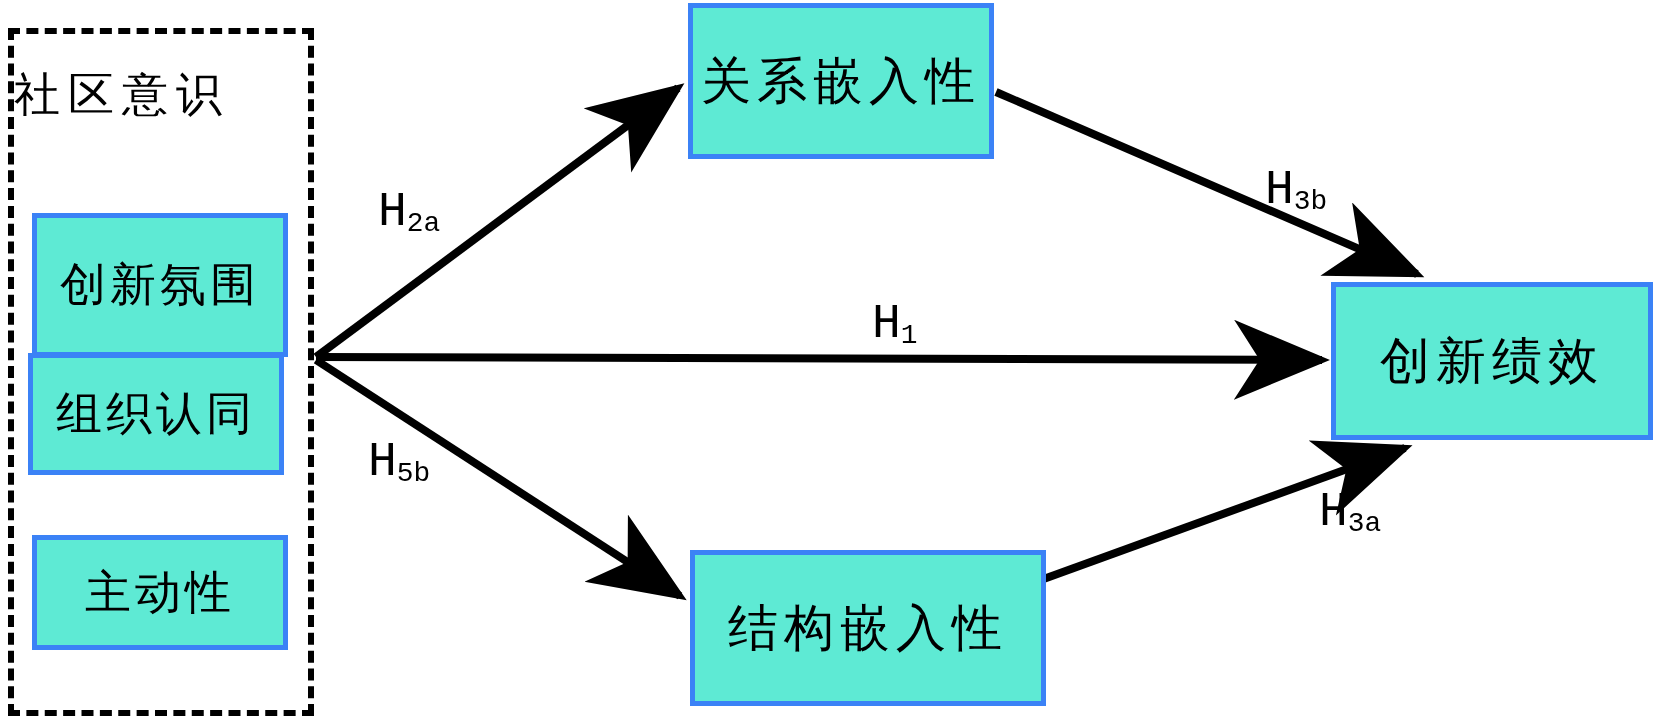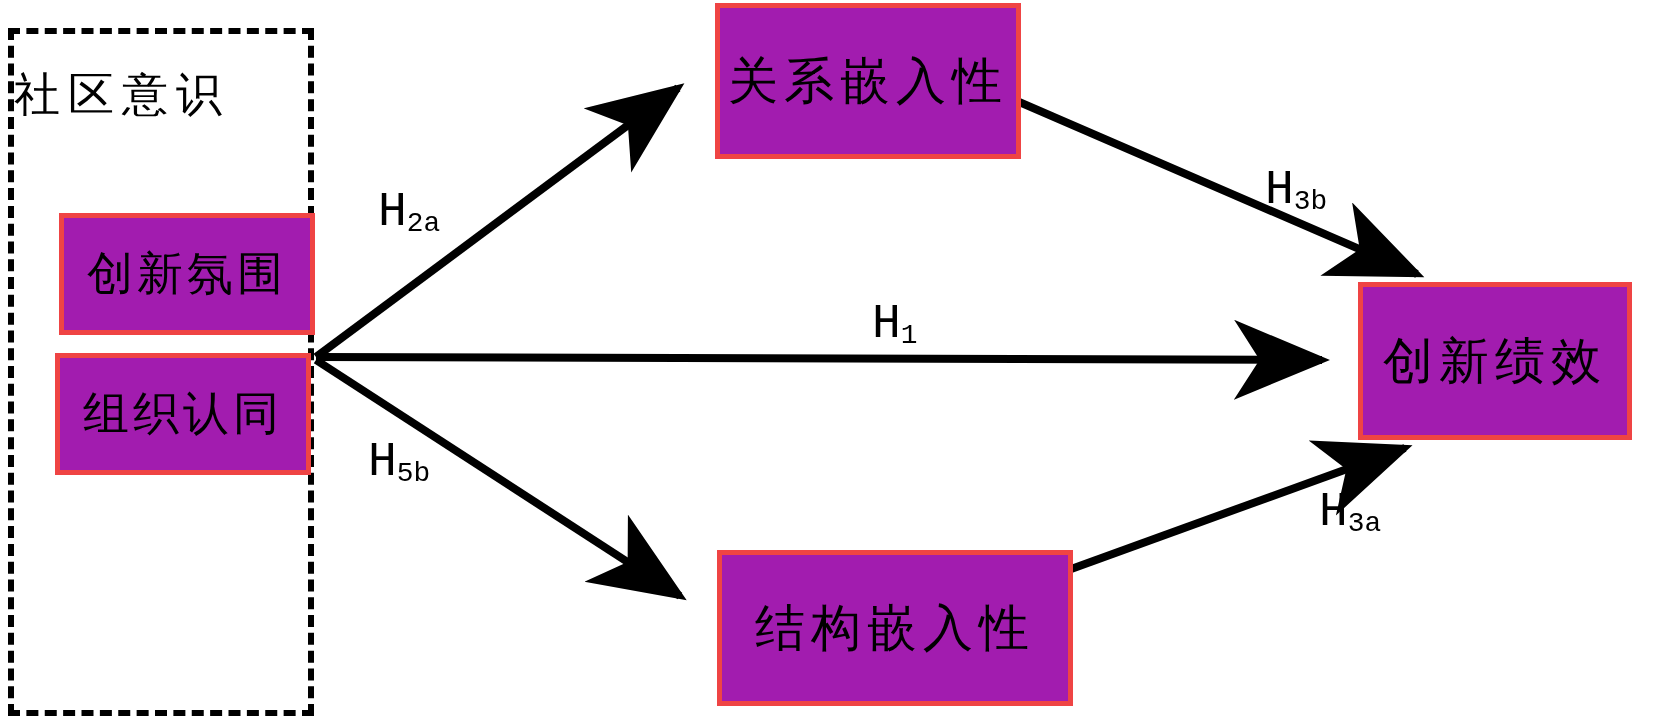--- a/index.html
+++ b/index.html
@@ -47,47 +47,46 @@
     letter-spacing: 8px;
     color: #000000;
     font-family: "DejaVu Serif", "Liberation Serif", serif;
     white-space: nowrap;
   }
 
   
   .node {
     position: absolute;
     box-sizing: border-box;
-    border: 5px solid #ef4444;
-    background: #a21caf;
+    border: 5px solid #3b82f6;
+    background: #5eead4;
     display: flex;
     align-items: center;
     justify-content: center;
     color: #000000;
     font-family: "DejaVu Serif", "Liberation Serif", serif;
     white-space: nowrap;
-    margin-left: 27px;
   }
   .node-sub {
     font-size: 46px;
     letter-spacing: 4px;
   }
   .node-main {
     font-size: 50px;
     letter-spacing: 6px;
     border-width: 5px;
   }
 
-  #box-innovation-climate { left: 32px;  top: 213px; width: 256px; height: 122px; }
+  #box-innovation-climate { left: 32px;  top: 213px; width: 256px; height: 144px; }
   #box-org-identity       { left: 28px;  top: 353px; width: 256px; height: 122px; font-family: Liberation Serif, serif; }
   #box-proactivity        { left: 32px;  top: 535px; width: 256px; height: 115px; }
 
   #box-relational-embed   { left: 688px;  top: 3px;   width: 306px; height: 156px; }
   #box-structural-embed   { left: 690px;  top: 550px; width: 356px; height: 156px; }
-  #box-innovation-perf    { left: 1331px; top: 282px; width: 274px; height: 158px; }
+  #box-innovation-perf    { left: 1331px; top: 282px; width: 322px; height: 158px; }
 
   
   .hlabel {
     position: absolute;
     color: #000000;
     font-family: Liberation Mono, monospace;
     font-size: 48px;
     line-height: 1;
     white-space: nowrap;
     user-select: none;
@@ -133,20 +132,23 @@
   </div>
 
   <div class="node node-sub" id="box-innovation-climate">
     <span>创新氛围</span>
   </div>
 
   <div class="node node-sub" id="box-org-identity">
     <span>组织认同</span>
   </div>
 
+  <div class="node node-sub" id="box-proactivity">
+    <span>主动性</span>
+  </div>
 
   <div class="node node-main" id="box-relational-embed">
     <span>关系嵌入性</span>
   </div>
 
   <div class="node node-main" id="box-structural-embed">
     <span>结构嵌入性</span>
   </div>
 
   <div class="node node-main" id="box-innovation-perf">

